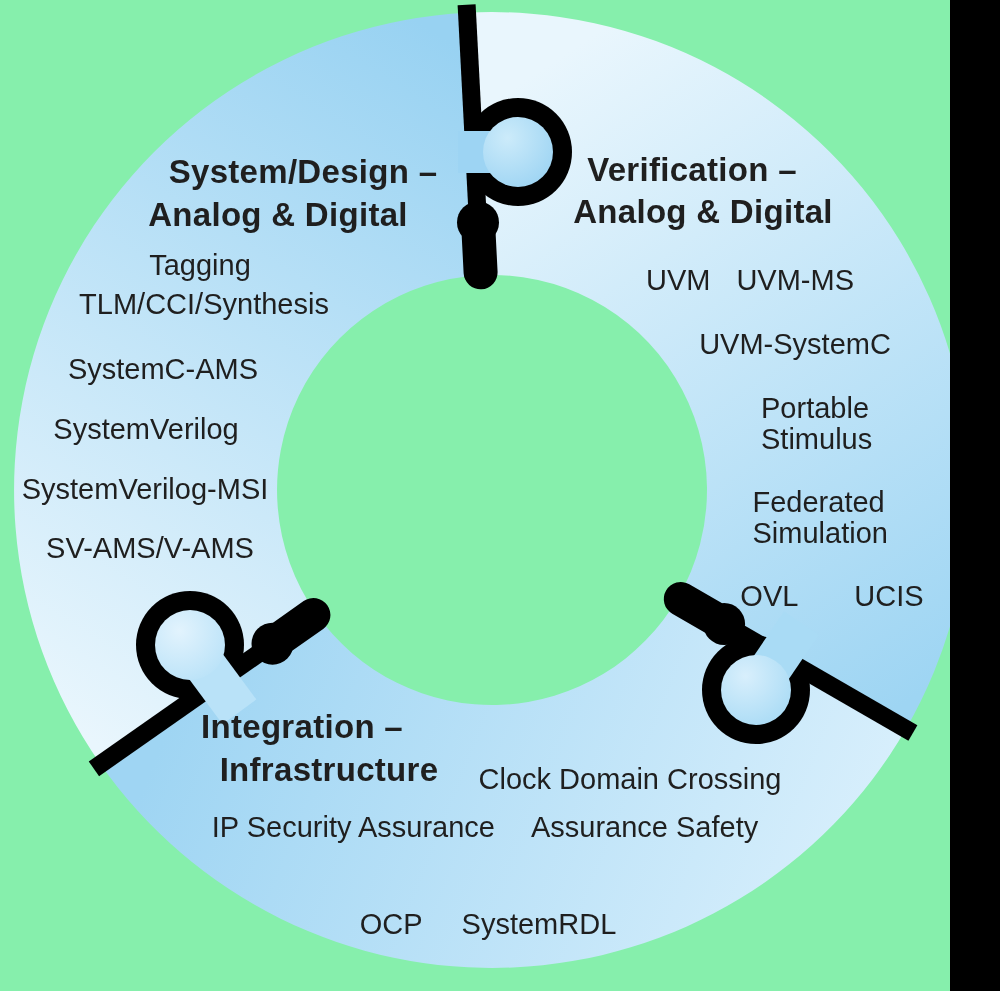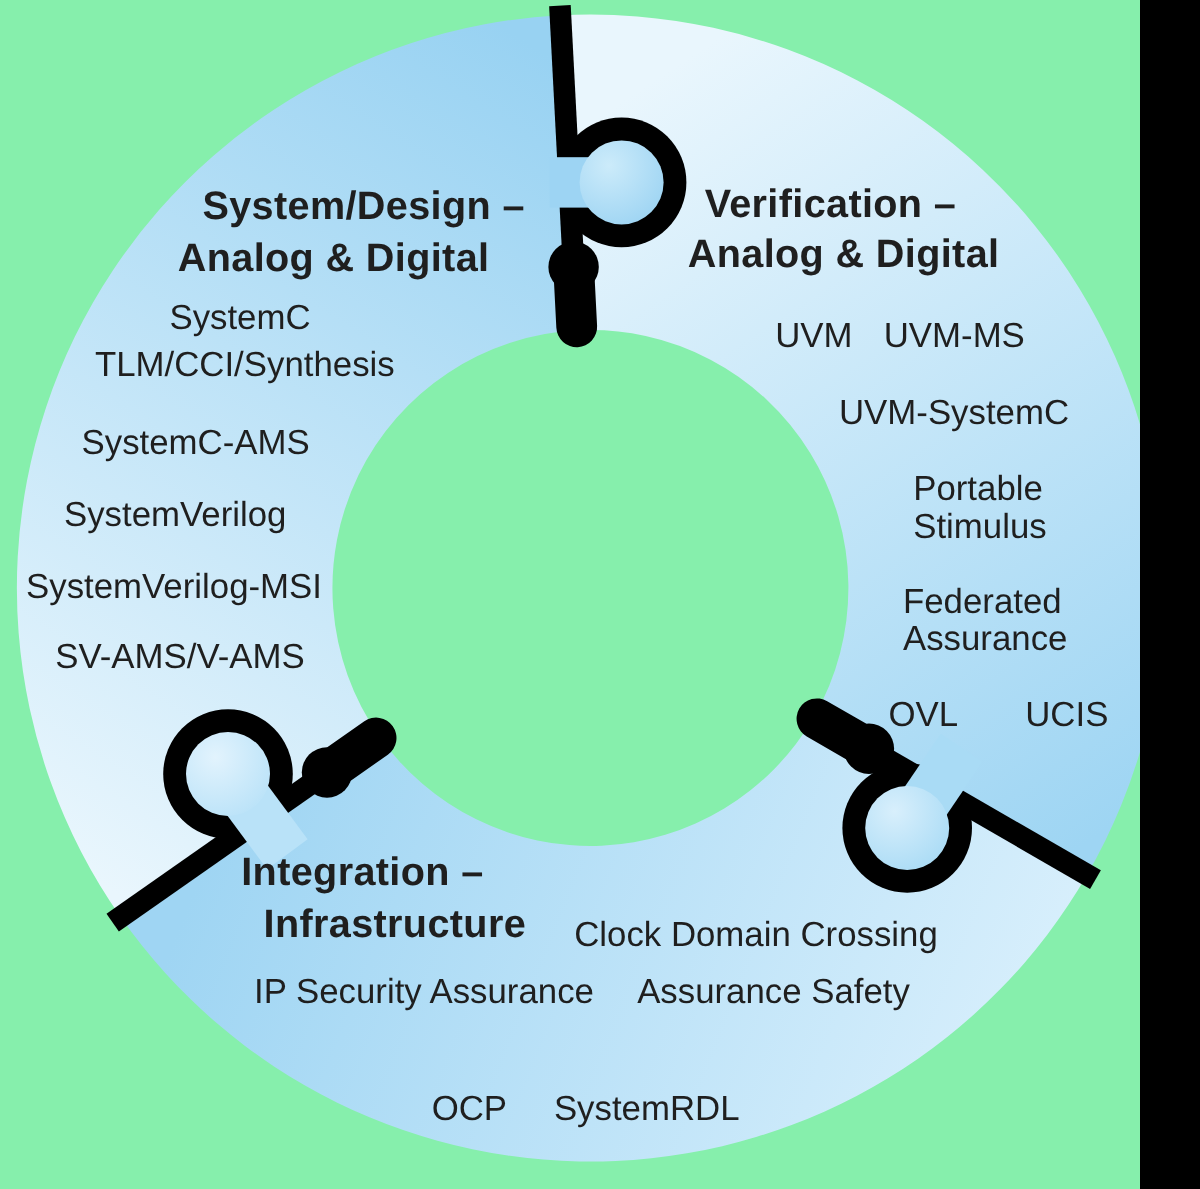--- a/index.html
+++ b/index.html
@@ -96,36 +96,36 @@
     </g>
 
     <g>
       <rect x="171.7" y="656.7" width="85" height="42" transform="rotate(233.5 214.2 677.7)" fill="#b9e2f8"></rect>
       <circle cx="190" cy="645" r="35" fill="url(#k2)"></circle>
     </g>
   </svg>
 
   <div class="line title-line" style="left:303px; top:172px">System/Design –</div>
   <div class="line title-line" style="left:278px; top:215px">Analog &amp; Digital</div>
-  <div class="line" style="left:200px; top:266px">SystemC</div>
+  <div class="line" style="left:200px; top:266px">Tagging</div>
   <div class="line" style="left:163px; top:370px">SystemC-AMS</div>
   <div class="line" style="left:204px; top:305px">TLM/CCI/Synthesis</div>
   <div class="line" style="left:146px; top:430px">SystemVerilog</div>
   <div class="line" style="left:145px; top:490px">SystemVerilog-MSI</div>
   <div class="line" style="left:150px; top:549px">SV-AMS/V-AMS</div>
 
   <div class="line title-line" style="left:692px; top:170px">Verification –</div>
   <div class="line title-line" style="left:703px; top:212px">Analog &amp; Digital</div>
   <div class="line flex-row" style="left:750px; top:281px; gap:26px">
     <span>UVM</span>
     <span>UVM-MS</span>
   </div>
   <div class="line" style="left:795px; top:345px">UVM-SystemC</div>
   <div class="line wrap-blk" style="left:836px; top:424px; width:150px">Portable Stimulus</div>
-  <div class="line wrap-blk" style="left:840px; top:518px; width:175px">Federated Assurance</div>
+  <div class="line wrap-blk" style="left:840px; top:518px; width:175px">Federated Simulation</div>
   <div class="line flex-row" style="left:832px; top:597px; gap:56px">
     <span>OVL</span>
     <span>UCIS</span>
   </div>
 
   <div class="line title-line" style="left:302px; top:727px">Integration –</div>
   <div class="line title-line" style="left:329px; top:770px">Infrastructure</div>
   <div class="line" style="left:630px; top:780px">Clock Domain Crossing</div>
   <div class="line flex-row" style="left:485px; top:828px; gap:36px">
     <span>IP Security Assurance</span>

